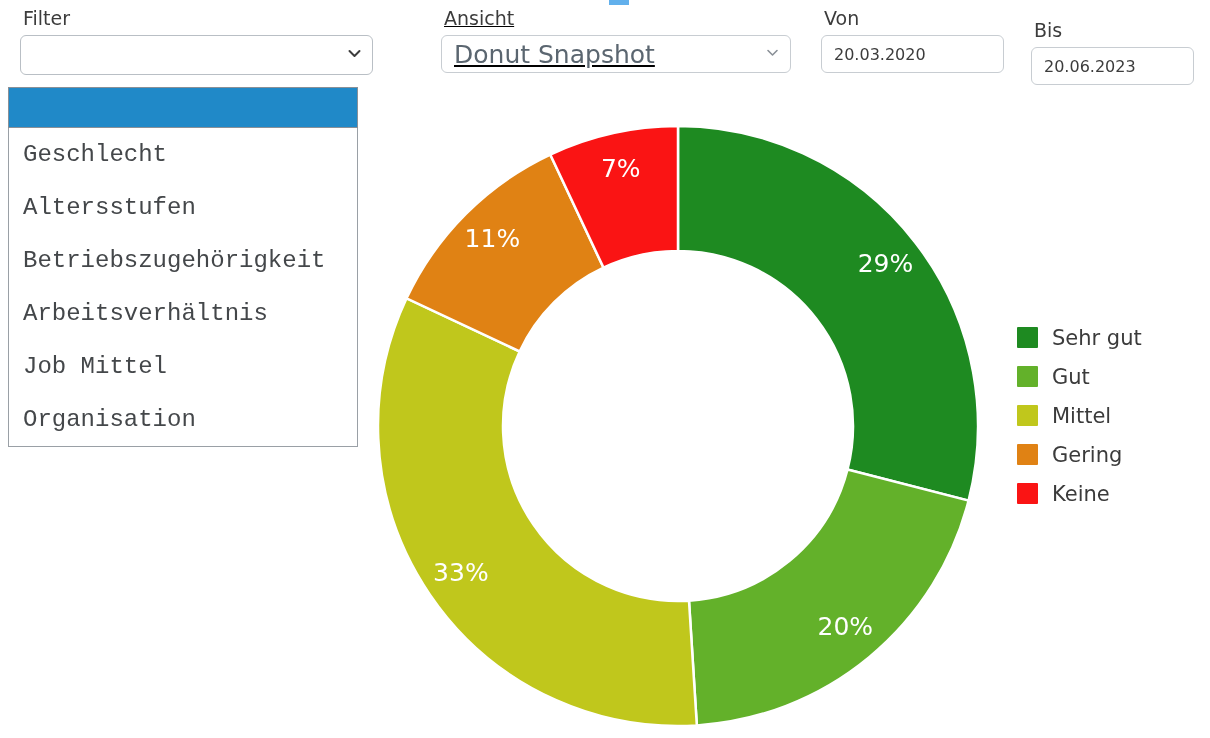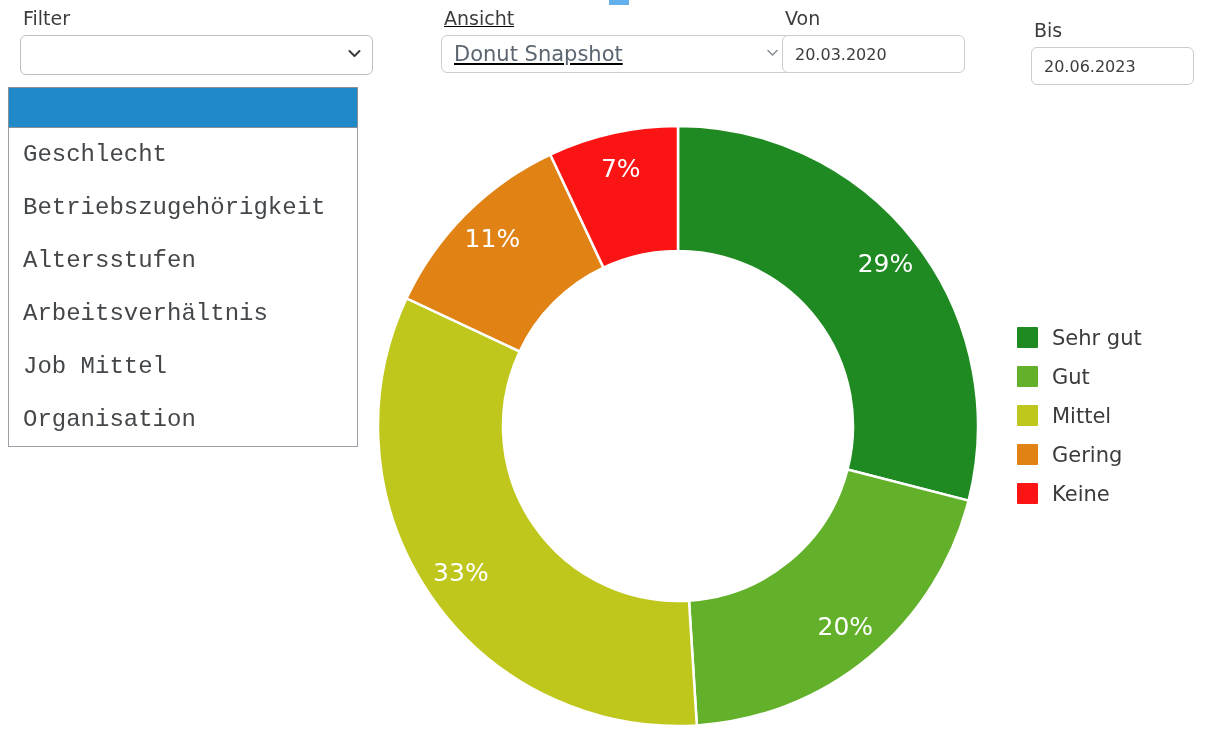--- a/index.html
+++ b/index.html
@@ -37,21 +37,21 @@
     white-space: nowrap;
   }
 
   .control {
     margin-top: 6px;
     box-sizing: border-box;
     height: 38px;
     border: 1px solid #c8cdd2;
     border-radius: 6px;
     background: #ffffff;
-    font-size: 21px;
+    font-size: 25px;
     color: #5b6670;
     display: flex;
     align-items: center;
     padding: 0 12px;
     position: relative;
   }
 
   .control.date {
     color: #3c3c3c;
     font-size: 16px;
@@ -69,21 +69,21 @@
   .caret svg { display: block; }
 
   
   #filter-field { left: 20px; top: 7px; width: 353px; }
   #filter-field .control { height: 40px; border-color: #b9bfc5; }
 
   
   #ansicht-field { left: 441px; top: 7px; width: 350px; text-decoration: underline; }
 
   
-  #von-field { left: 782px; top: 7px; width: 183px; }
+  #von-field { left: 821px; top: 7px; width: 183px; }
   #bis-field { left: 1031px; top: 7px; width: 163px; margin-top: 12px; }
 
   
   .dropdown {
     position: absolute;
     left: 8px;
     top: 88px;
     width: 350px;
     box-sizing: border-box;
     background: #ffffff;
@@ -204,22 +204,22 @@
     </div>
   </div>
 
 </div>
 
 <div class="top-fragment"></div>
 
 <div class="dropdown">
   <div class="dropdown-option blank" style="background: rgb(32, 137, 200);"></div>
   <div class="dropdown-option">Geschlecht</div>
+  <div class="dropdown-option">Altersstufen</div>
   <div class="dropdown-option">Betriebszugehörigkeit</div>
-  <div class="dropdown-option">Altersstufen</div>
   <div class="dropdown-option">Arbeitsverhältnis</div>
   <div class="dropdown-option">Job Mittel</div>
   <div class="dropdown-option">Organisation</div>
 </div>
 
 <div class="chart-area">
   <svg class="chart-svg" width="1210" height="738" viewBox="0 0 1210 738">
     <g id="donut-slices">
         <path d="M 678 126 A 300 300 0 0 1 968.5749483385894 500.6069661494564 L 847.5020531975105 469.52073025384954 A 175 175 0 0 0 678 251 Z" fill="#1e8a21" stroke="#ffffff" stroke-width="2.5"></path>
         <path d="M 968.5749483385894 500.6069661494564 A 300 300 0 0 1 696.8371558587942 725.4080185284815 L 688.9883409176299 600.6546774749476 A 175 175 0 0 0 847.5020531975105 469.52073025384954 Z" fill="#63b12a" stroke="#ffffff" stroke-width="2.5"></path>

